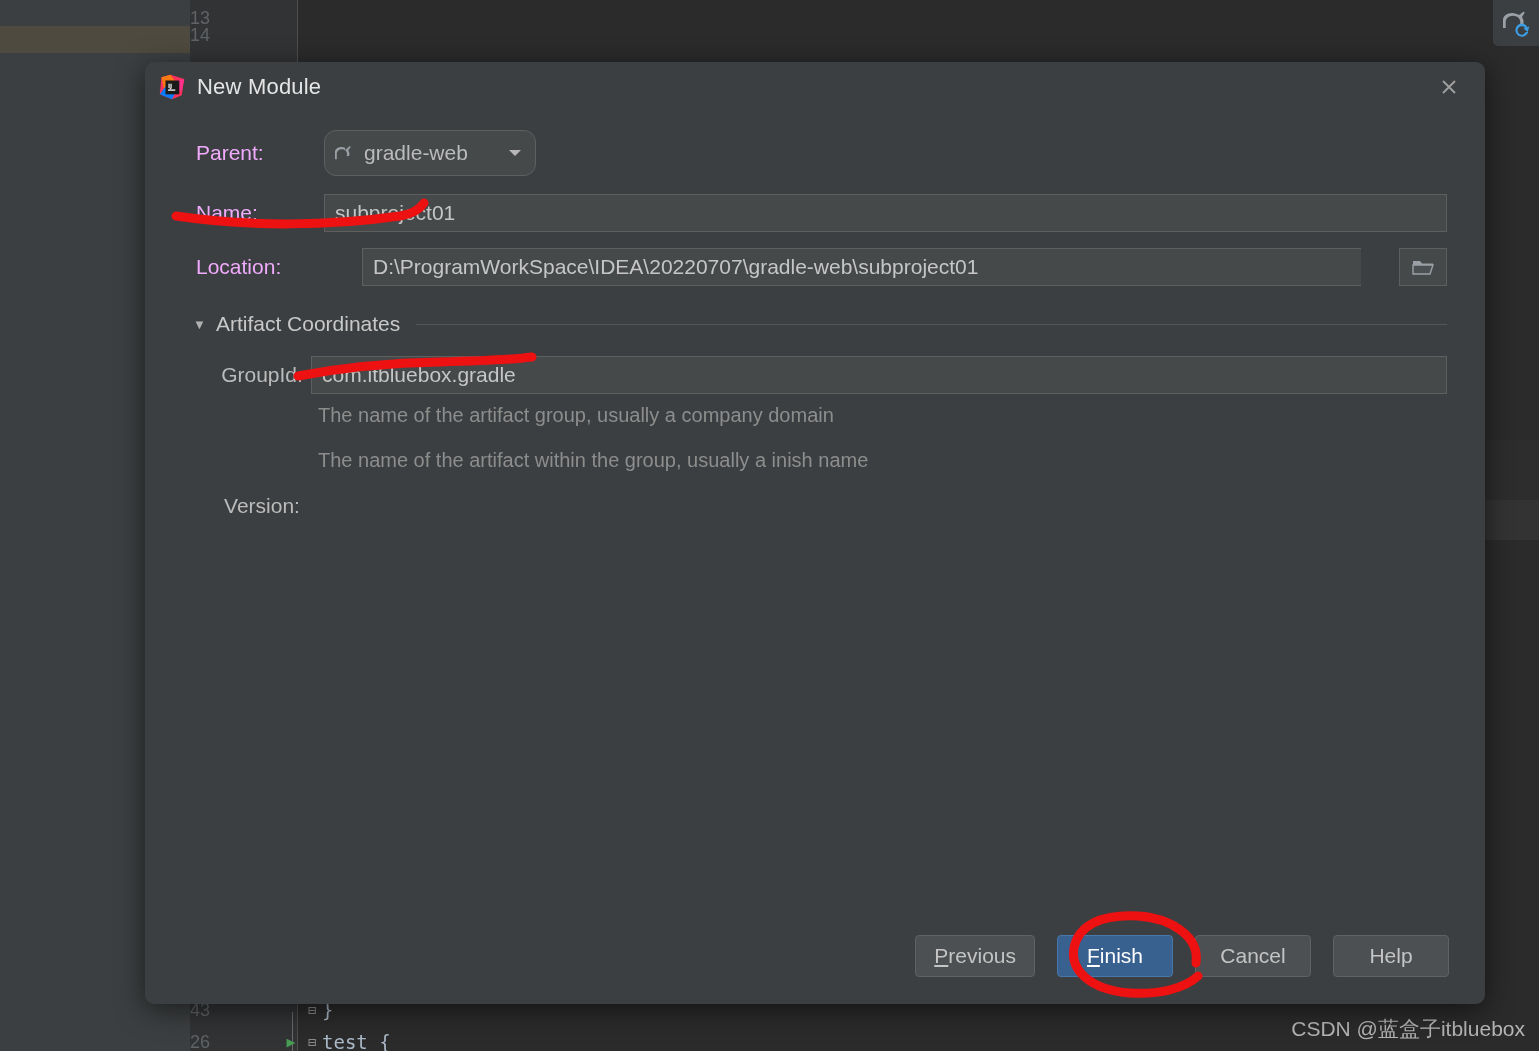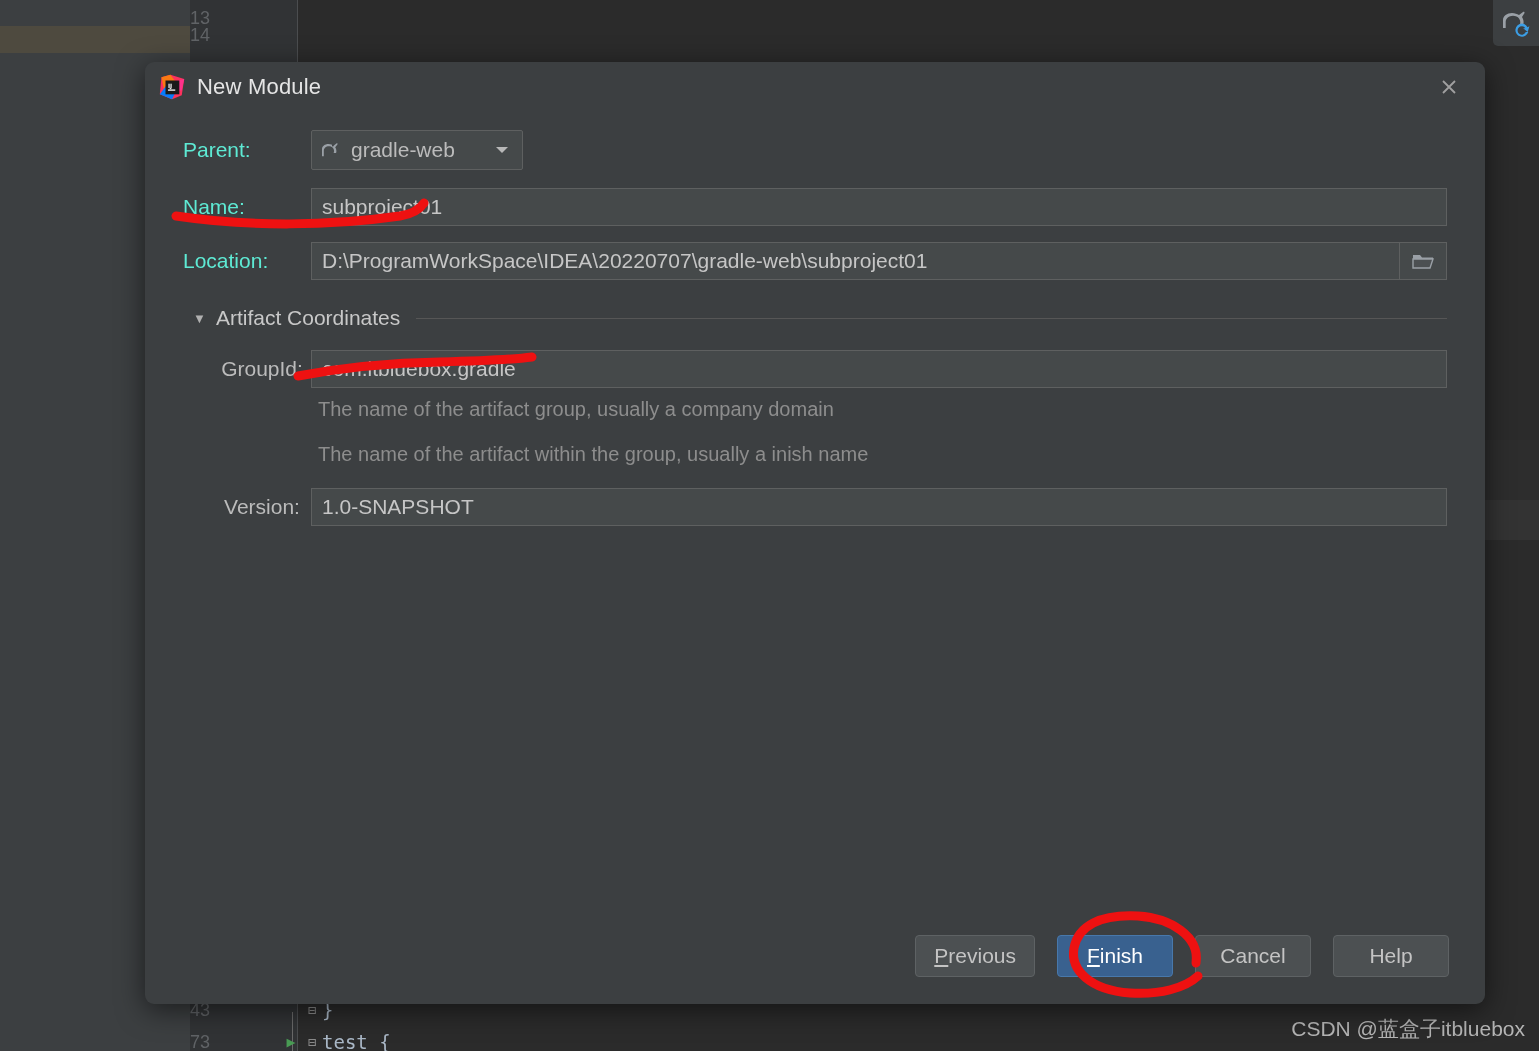--- a/index.html
+++ b/index.html
@@ -93,30 +93,30 @@
   .dlg-close {
     position: absolute; right: 22px; top: 50%; transform: translateY(-50%);
     width: 28px; height: 28px; cursor: pointer;
     display: flex; align-items: center; justify-content: center;
   }
 
   .dlg-body { position: relative; padding: 18px 38px 0 38px; }
 
   .row { display: flex; align-items: center; margin-bottom: 16px; }
   .lbl {
-    color: #5eead4; font-size: 21px; flex: 0 0 auto;
+    color: #f0abfc; font-size: 21px; flex: 0 0 auto; margin-left: 13px;
   }
   .lbl-parent { width: 128px; }
   .lbl-name   { width: 128px; }
   .lbl-loc    { width: 128px; }
 
   .combo {
     display: flex; align-items: center;
-    width: 212px; height: 40px;
-    background: #45494a; border: 1px solid #5e6060; border-radius: 2px;
+    width: 212px; height: 46px;
+    background: #45494a; border: 1px solid #5e6060; border-radius: 12px;
     padding: 16px 8px; cursor: pointer;
   }
   .combo-label { color: #bbbbbb; font-size: 21px; margin-left: 9px; flex: 1; }
   .chevron { margin-right: 4px; }
 
   .field {
     height: 38px; background: #45494a;
     border: 1px solid #5e6060;
     display: flex; align-items: center;
     padding: 0 10px;
@@ -192,21 +192,21 @@
     </div>
 
     <div class="code-line" style="top:993px;">
       <span class="lineno">43</span>
       <span class="run-arrow"></span>
       <span class="fold">⊟</span>
       <span class="code-text">}</span>
     </div>
 
     <div class="code-line" style="top:1025px;">
-      <span class="lineno">73</span>
+      <span class="lineno">26</span>
       <span class="run-arrow">▶</span>
       <span class="fold">⊟</span>
       <span class="code-text">test {</span>
     </div>
 
     <div class="gradle-notif">
       <svg width="34" height="30" viewBox="0 0 34 30">
         <path d="M4 12c0-4 4-7 9-7 3 0 5 1 7 2l4-3c1-.6 2 .3 1.4 1.3L23 9c1 1.6 1.6 3.4 1.6 5.2 0 1-.2 2-.5 2.8h-3.4c.4-.9.6-1.8.6-2.8 0-3.6-3.3-6.4-7.3-6.4S6.7 10.6 6.7 14v6H4z" fill="#9aa0a6"></path>
         <circle cx="18" cy="10.6" r="1.1" fill="#3c3f41"></circle>
         <path d="M23 15.5a6.6 6.6 0 1 0 6.3 8.6h-2.6a4.2 4.2 0 1 1-.4-3.9l-2.2.1 4.6 3.6 1.7-5.6-1.9 1A6.6 6.6 0 0 0 23 15.5z" fill="#3c9ee5"></path>
@@ -250,21 +250,21 @@
             <path d="M2 2 L8 8 L14 2 Z" fill="#b8b8b8"></path>
           </svg>
         </div>
       </div>
 
       <div class="row">
         <span class="lbl lbl-name">Name:</span>
         <div class="field">subproject01</div>
       </div>
 
-      <div class="row" style="margin-bottom:4px;">
+      <div class="row" style="margin-bottom:4px;gap:38px;">
         <span class="lbl lbl-loc">Location:</span>
         <div class="field with-btn">D:\ProgramWorkSpace\IDEA\20220707\gradle-web\subproject01</div>
         <div class="browse-btn">
           <svg width="24" height="20" viewBox="0 0 24 20">
             <path d="M2 4 h7 l2 2.4 h11 v1.6 H2 Z" fill="#9aa0a6"></path>
             <path d="M2 8 h20 l-3 9 H2 Z" fill="#4c5052" stroke="#9aa0a6" stroke-width="1.4"></path>
           </svg>
         </div>
       </div>
 
@@ -277,21 +277,20 @@
       <div class="sub-row">
         <span class="sub-lbl w-group">GroupId:</span>
         <div class="field">com.itbluebox.gradle</div>
       </div>
       <div class="hint">The name of the artifact group, usually a company domain</div>
 
       <div class="hint">The name of the artifact within the group, usually a inish name</div>
 
       <div class="sub-row">
         <span class="sub-lbl w-version">Version:</span>
-        <div class="field">1.0-SNAPSHOT</div>
       </div>
 
     </div>
 
     <div class="dlg-footer">
       <div class="btn">
         <span class="mn">P</span>
           <span>revious</span>
       </div>
       <div class="btn primary">

